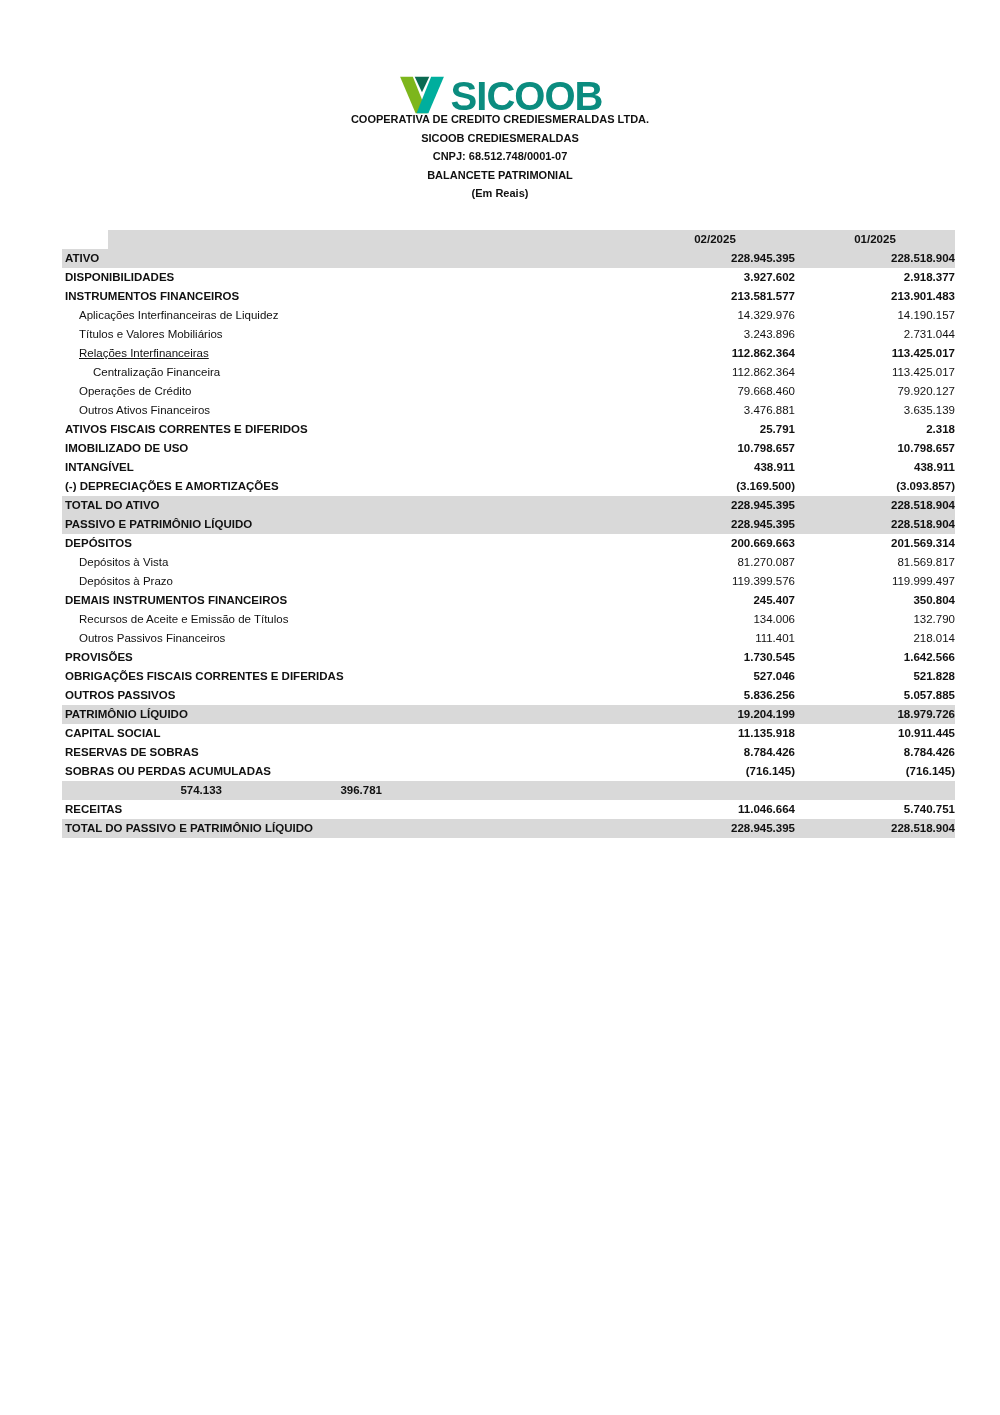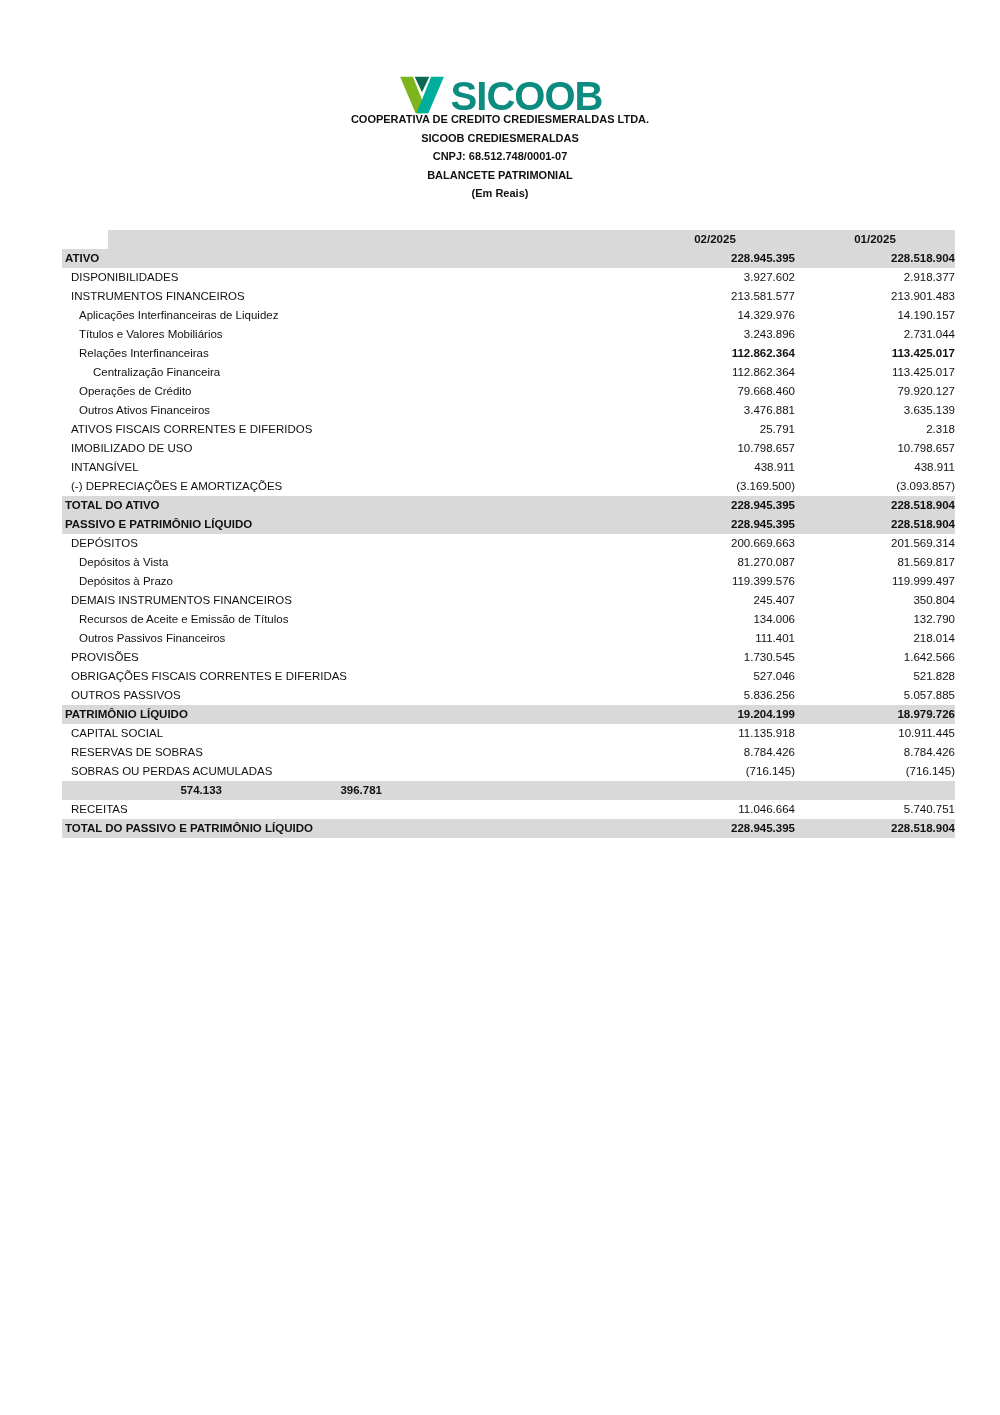--- a/index.html
+++ b/index.html
@@ -60,24 +60,24 @@
     overflow:hidden;
   }
   .c-val{
     width:160px;
     text-align:right;
     white-space:nowrap;
   }
   .row.header{background:var(--band-gray);font-weight:bold;margin-left:46px;}
   .row.header .c-val{text-align:center;}
   .row.section{background:var(--band-gray);font-weight:bold;}
-  .row.bold{font-weight:normal;margin-left:6px;}
+  .row.bold{font-weight:bold;}
   .row.item .c-label{padding-left:17px;}
   .row.item2 .c-label{padding-left:31px;}
-  .row.boldvals .c-label{padding-left:17px;}
+  .row.boldvals .c-label{padding-left:17px;text-decoration:underline;}
   .row.boldvals .c-val{font-weight:bold;}
 </style>
 </head>
 <body>
 
 <div class="page">
 
   <div class="logo">
     <span class="logo-mark">
       <svg width="48" height="42" viewBox="0 0 52 46" aria-hidden="true">

